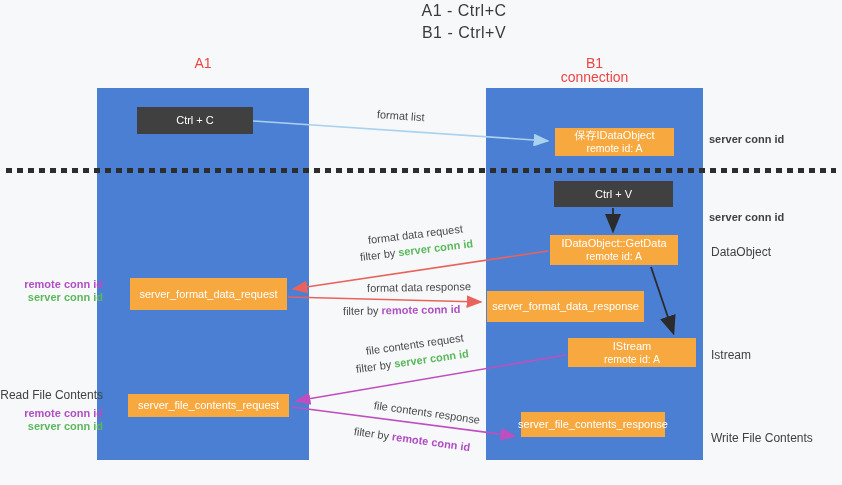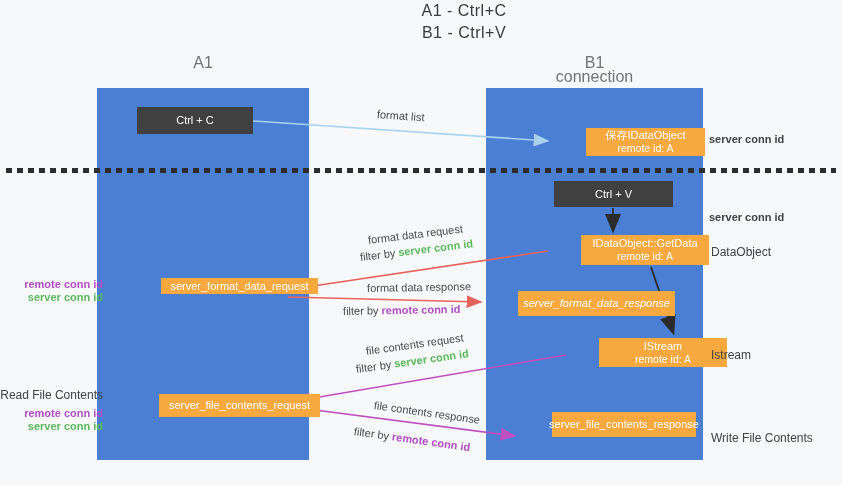--- a/index.html
+++ b/index.html
@@ -8,36 +8,36 @@
     background:#f7f8fa;
     font-family:"Liberation Sans","DejaVu Sans",sans-serif;
     color:#3f3f3f;
   }
   .abs{position:absolute;}
   .title{
     left:0;top:9;width:842px;text-align:center;
     font-size:16px;line-height:22px;color:#3a3a3a;letter-spacing:.5px;padding-left:43px;
   }
   .col-header{
-    font-size:16px;line-height:14px;text-align:center;color:#737373;top:56px;
+    font-size:14px;line-height:14px;text-align:center;color:#ef4444;top:56px;
   }
   .lifeline{background:#4a7fd4;top:88px;height:372px;}
   .lifeline.left{left:97px;width:212px;}
   .lifeline.right{left:486px;width:217px;}
   .dotted{
     left:6px;top:168px;width:830px;height:5px;
     background:repeating-linear-gradient(90deg,#2d2d2d 0 6px,transparent 6px 11px);
   }
   .node{
     position:absolute;display:flex;flex-direction:column;align-items:center;justify-content:center;
     color:#fff;font-size:11px;line-height:13px;text-align:center;white-space:nowrap;
     box-shadow:0 0 0 0 transparent;
   }
   .node.green{background:#404040;}
-  .node.orange{background:#f7a940;margin-left:31px;}
+  .node.orange{background:#f7a940;}
   .node .l2{font-size:10.5px;}
   .arrow-label{
     position:absolute;font-size:11px;color:#4a4a4a;white-space:nowrap;transform-origin:left center;
   }
   .k-green{color:#5cb85c;font-weight:bold;}
   .k-purple{color:#b04fc4;font-weight:bold;}
   .side-label{position:absolute;font-size:12px;color:#414141;white-space:nowrap;}
   .side-label.small{font-size:11px;}
   .stack-right{position:absolute;text-align:right;font-size:11px;line-height:13px;white-space:nowrap;}
   svg.overlay{position:absolute;left:0;top:0;pointer-events:none;}
@@ -94,24 +94,24 @@
   <span class="l1">保存IDataObject</span>
   <span class="l2">remote id: A</span>
 </div>
 <div class="node green" style="left:554px;top:181px;width:119px;height:26px;">
   <span>Ctrl + V</span>
 </div>
 <div class="node orange" style="left:550px;top:235px;width:128px;height:30px;">
   <span class="l1">IDataObject::GetData</span>
   <span class="l2">remote id: A</span>
 </div>
-<div class="node orange" style="left:130px;top:278px;width:157px;height:16px;">
+<div class="node orange" style="left:130px;top:278px;width:157px;height:32px;">
   <span>server_format_data_request</span>
 </div>
-<div class="node orange" style="left:487px;top:291px;width:157px;height:25px;font-style:italic;">
+<div class="node orange" style="left:487px;top:291px;width:157px;height:31px;">
   <span>server_format_data_response</span>
 </div>
 <div class="node orange" style="left:568px;top:338px;width:128px;height:29px;">
   <span class="l1">IStream</span>
   <span class="l2">remote id: A</span>
 </div>
 <div class="node orange" style="left:128px;top:394px;width:161px;height:23px;">
   <span>server_file_contents_request</span>
 </div>
 <div class="node orange" style="left:521px;top:412px;width:144px;height:25px;text-align:right;">

